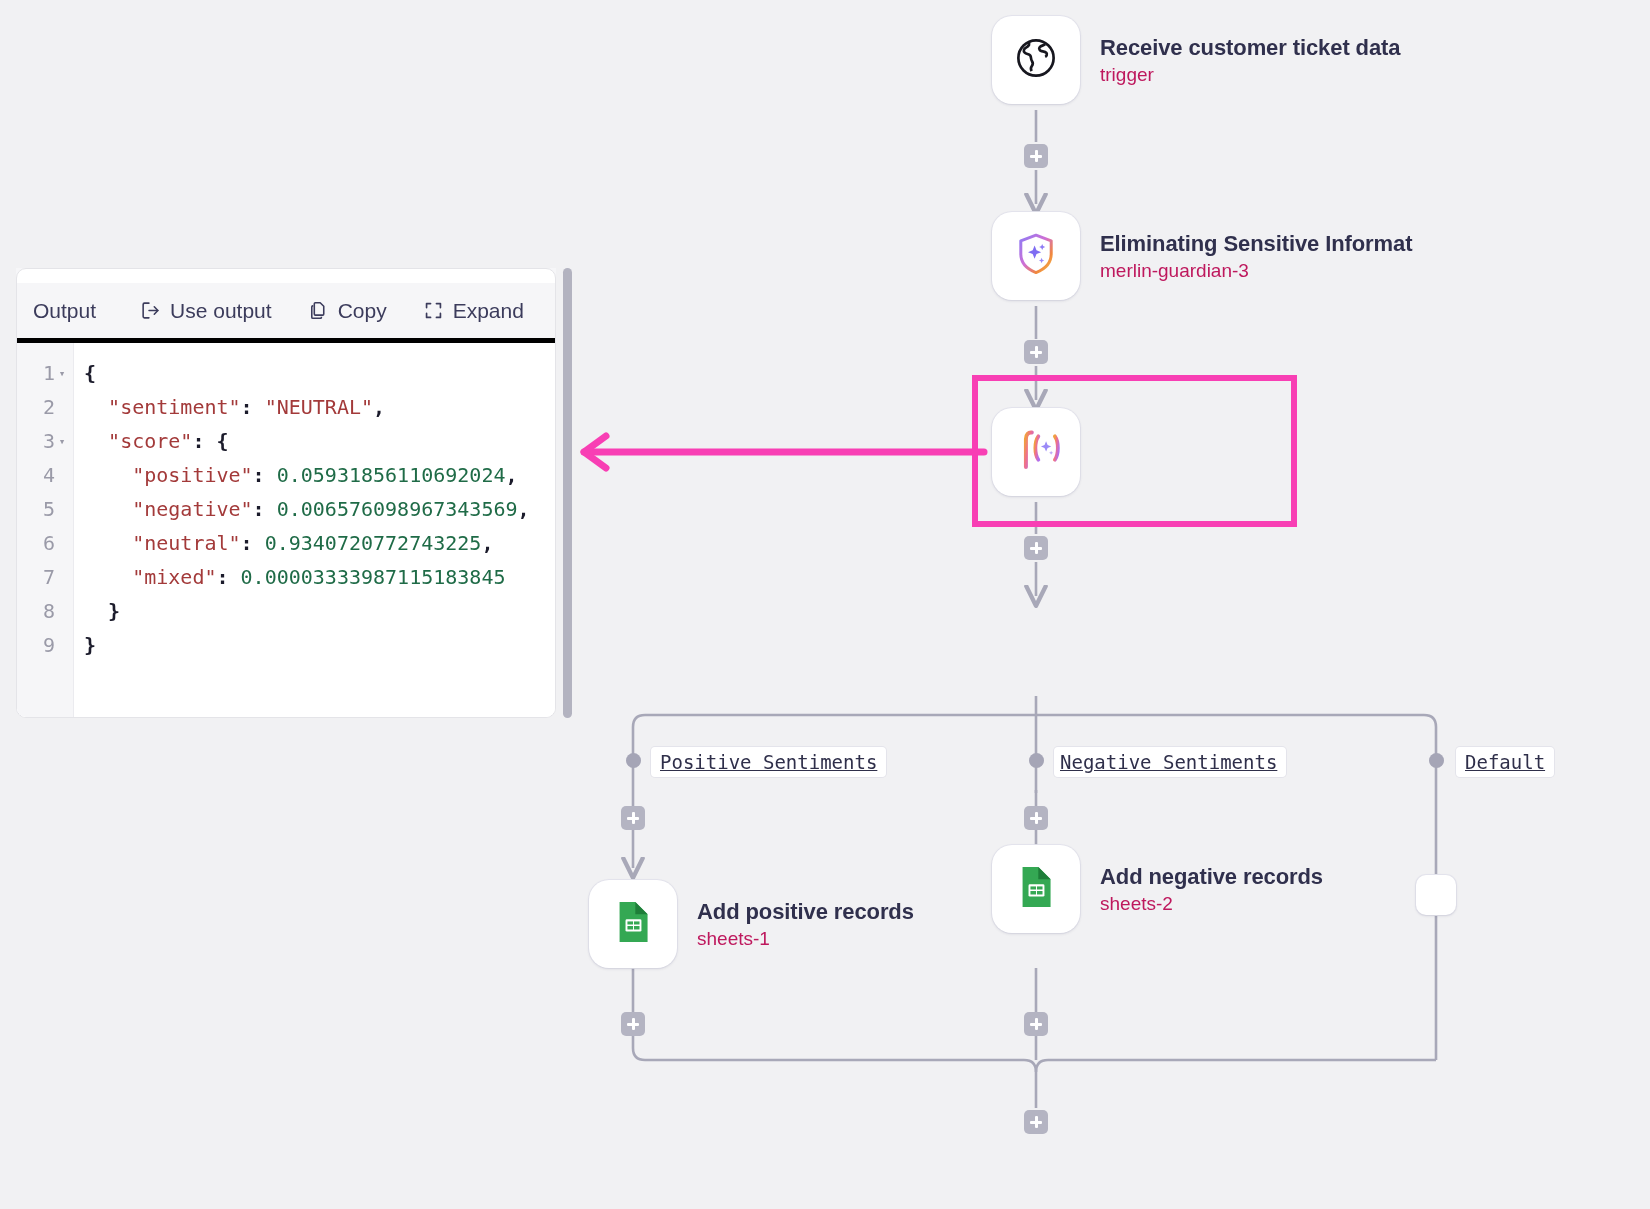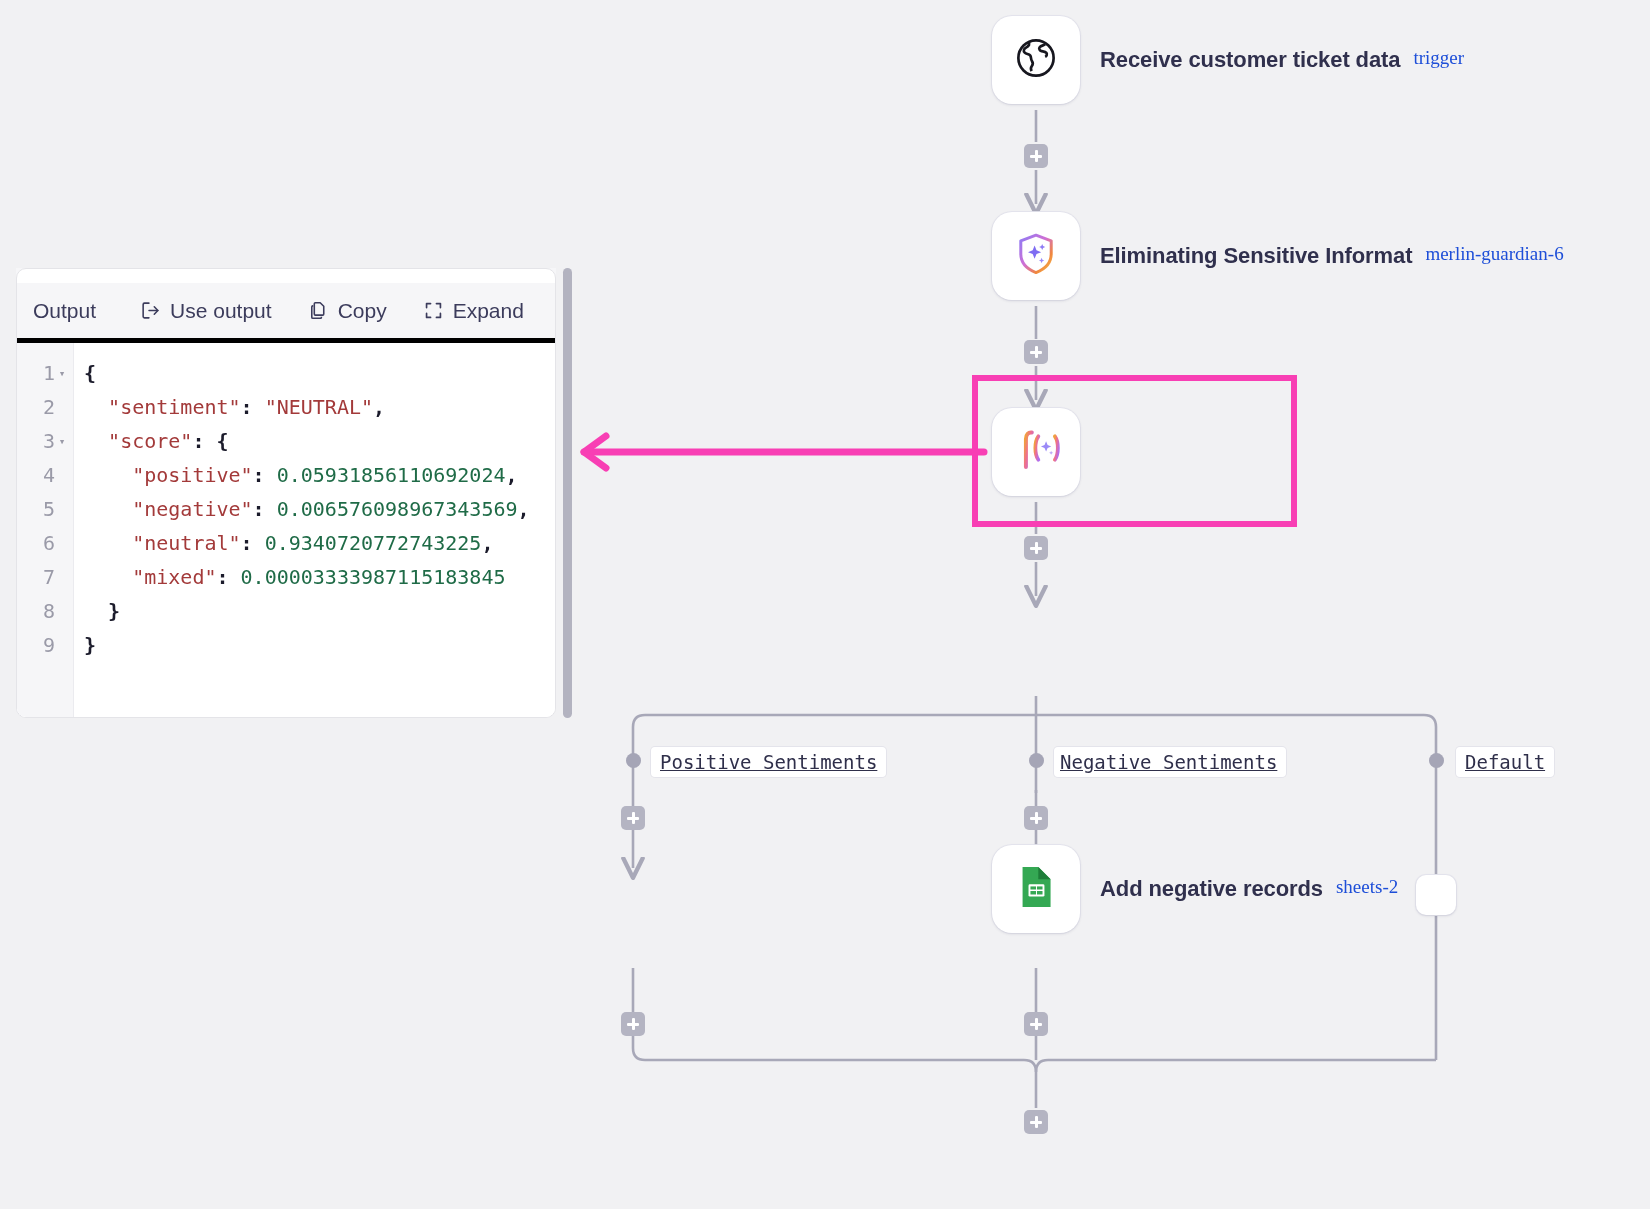--- a/index.html
+++ b/index.html
@@ -157,32 +157,32 @@
     height: 88px;
     background: #ffffff;
     border-radius: 20px;
     box-shadow: 0 1px 3px rgba(40,40,70,.13), 0 0 0 1px rgba(230,230,238,.9);
     display: flex;
     align-items: center;
     justify-content: center;
     flex: none;
     position: relative;
   }
-  .node-text { display: flex; flex-direction: row; gap: 13px; }
+  .node-text { display: flex; flex-direction: column; gap: 3px; }
   .node-title {
     font-size: 22px;
     color: #30304d;
     font-weight: 600;
     white-space: nowrap;
     letter-spacing: -0.1px;
   }
   .node-sub {
     font-size: 19px;
-    color: #1d4ed8;
-    font-family: Liberation Serif, serif;
+    color: #be185d;
+    font-family: Liberation Sans, sans-serif;
     white-space: nowrap;
   }
   .node-box.empty-node {
     width: 40px;
     height: 40px;
     border-radius: 10px;
   }
 
   .collapse-badge {
     position: absolute;
@@ -332,21 +332,21 @@
           </defs>
           <path d="M12 2.6 L19.6 5.4 V12 c0 4.6 -3.2 7.6 -7.6 9.3 C7.6 19.6 4.4 16.6 4.4 12 V5.4 Z" stroke="url(#shieldGrad)" stroke-width="1.5" stroke-linejoin="round"></path>
           <path d="M11.3 7.8 l0.95 2.35 l2.35 0.95 l-2.35 0.95 l-0.95 2.35 l-0.95 -2.35 l-2.35 -0.95 l2.35 -0.95 Z" fill="#7f6df2"></path>
           <path d="M15.1 7.0 l0.45 1.05 l1.05 0.45 l-1.05 0.45 l-0.45 1.05 l-0.45 -1.05 l-1.05 -0.45 l1.05 -0.45 Z" fill="#8e7bf5"></path>
           <path d="M14.8 13.9 l0.4 0.95 l0.95 0.4 l-0.95 0.4 l-0.4 0.95 l-0.4 -0.95 l-0.95 -0.4 l0.95 -0.4 Z" fill="#9b8af7"></path>
         </svg>
       </span>
     </div>
     <div class="node-text">
       <div class="node-title">Eliminating Sensitive Informat</div>
-      <div class="node-sub">merlin-guardian-6</div>
+      <div class="node-sub">merlin-guardian-3</div>
     </div>
   </div>
 
   <div class="node" id="node-sentiment" style="left:992px; top:408px;">
     <div class="node-box">
       <span>
         <svg width="54" height="48" viewBox="0 0 30 26" fill="none">
           <defs>
             <linearGradient id="fnGrad" x1="0" y1="0" x2="1" y2="1">
               <stop offset="0%" stop-color="#f0a13c"></stop>
@@ -359,20 +359,39 @@
           <path d="M16.3 5.4 c-2.2 3.1 -2.2 9.8 0 13" stroke="url(#fnGrad)" stroke-width="2.1" stroke-linecap="round"></path>
           <path d="M25.5 5.4 c2.2 3.1 2.2 9.8 0 13" stroke="url(#fnGrad)" stroke-width="2.1" stroke-linecap="round"></path>
           <path d="M20.6 8.2 l0.85 2.0 l2.0 0.85 l-2.0 0.85 l-0.85 2.0 l-0.85 -2.0 l-2.0 -0.85 l2.0 -0.85 Z" fill="#9b8af7"></path>
           <path d="M23.4 13.4 l0.35 0.8 l0.8 0.35 l-0.8 0.35 l-0.35 0.8 l-0.35 -0.8 l-0.8 -0.35 l0.8 -0.35 Z" fill="#b9a6f9"></path>
         </svg>
       </span>
     </div>
   </div>
 
 
+  <div class="node" id="node-sheets1" style="left:589px; top:880px;">
+    <div class="node-box">
+      <span>
+        <svg width="46" height="46" viewBox="0 0 24 24">
+          <path d="M5 1.6 h8.2 L19.6 8 v14.4 H5 Z" fill="#34a853"></path>
+          <path d="M13.2 1.6 L19.6 8 h-6.4 Z" fill="#1e7e39"></path>
+          <rect x="8.1" y="10.6" width="8.3" height="6.4" rx="0.7" fill="#ffffff"></rect>
+          <rect x="9.1" y="11.7" width="2.9" height="1.6" fill="#34a853"></rect>
+          <rect x="12.5" y="11.7" width="2.9" height="1.6" fill="#34a853"></rect>
+          <rect x="9.1" y="14.1" width="2.9" height="1.8" fill="#34a853"></rect>
+          <rect x="12.5" y="14.1" width="2.9" height="1.8" fill="#34a853"></rect>
+        </svg>
+      </span>
+    </div>
+    <div class="node-text">
+      <div class="node-title">Add positive records</div>
+      <div class="node-sub">sheets-1</div>
+    </div>
+  </div>
 
   <div class="node" id="node-sheets2" style="left:992px; top:845px;">
     <div class="node-box">
       <span>
         <svg width="46" height="46" viewBox="0 0 24 24">
           <path d="M5 1.6 h8.2 L19.6 8 v14.4 H5 Z" fill="#34a853"></path>
           <path d="M13.2 1.6 L19.6 8 h-6.4 Z" fill="#1e7e39"></path>
           <rect x="8.1" y="10.6" width="8.3" height="6.4" rx="0.7" fill="#ffffff"></rect>
           <rect x="9.1" y="11.7" width="2.9" height="1.6" fill="#34a853"></rect>
           <rect x="12.5" y="11.7" width="2.9" height="1.6" fill="#34a853"></rect>

